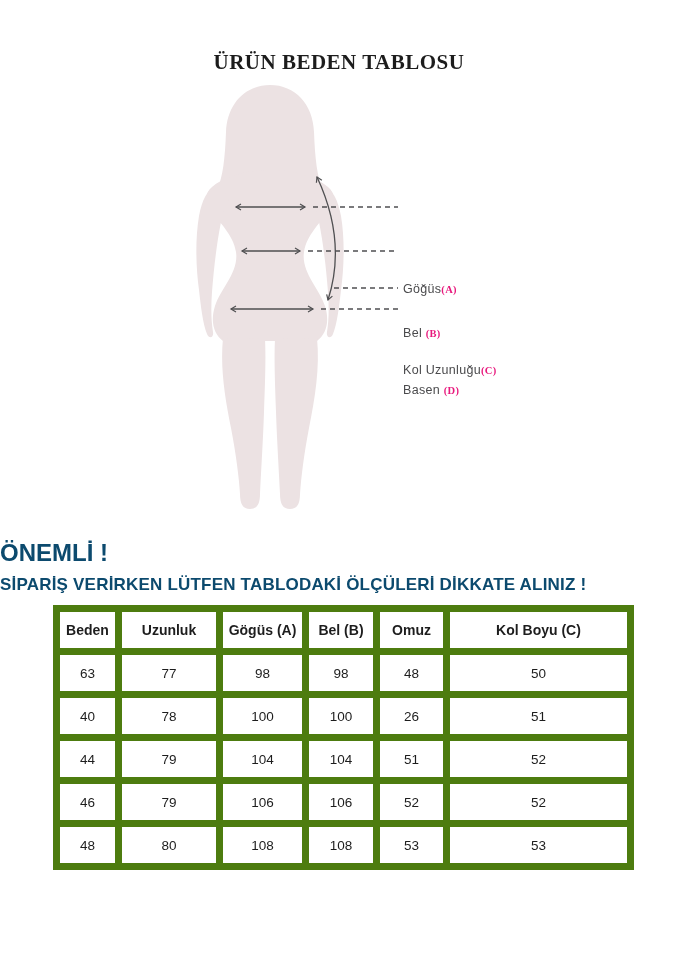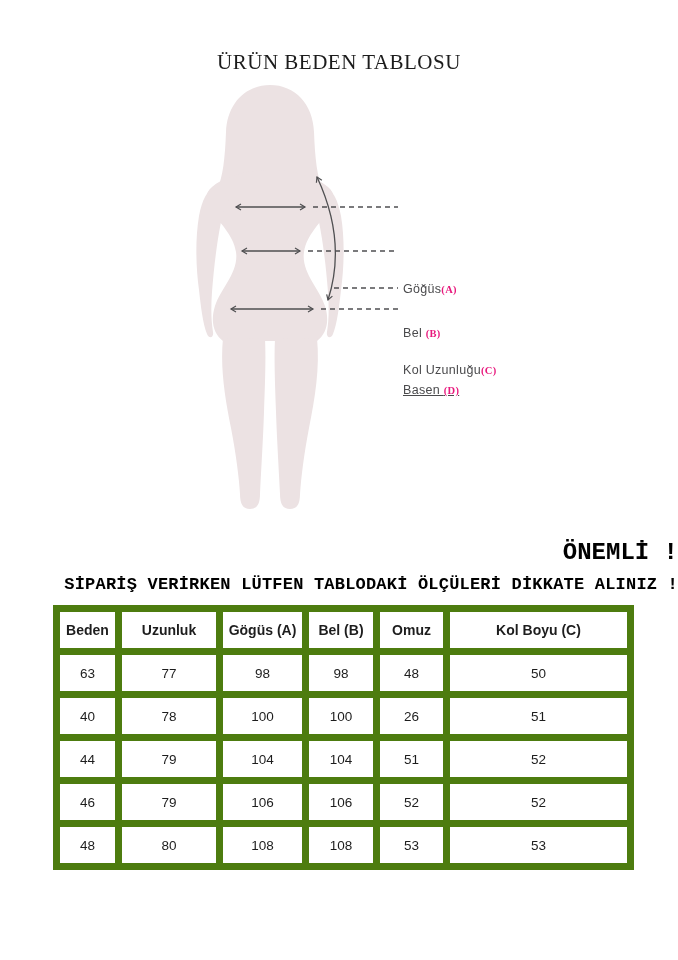--- a/index.html
+++ b/index.html
@@ -2,35 +2,35 @@
 <html><head>
 <meta charset="utf-8">
 <style>
   html,body{margin:0;padding:0;background:#fff;}
   .page{
     position:relative;width:678px;height:960px;background:#ffffff;overflow:hidden;
     font-family:"Liberation Sans",sans-serif;
   }
   .page-title{
     position:absolute;top:50px;left:0;width:100%;text-align:center;
-    font-family:"Liberation Serif",serif;font-size:21px;font-weight:400;
+    font-family:"Liberation Serif",serif;font-size:21px;font-weight:700;
     color:#1c1c1c;letter-spacing:0.5px;margin:0;
   }
   .diagram{position:absolute;top:82px;left:0;width:678px;height:432px;padding-left:8px;}
   .diagram svg{position:absolute;top:0;left:75px;}
   .m-label{
     position:absolute;left:403px;height:15px;line-height:15px;white-space:pre;
     font-size:12.5px;color:#4a4a4c;letter-spacing:0.3px;
   }
   .m-label .letter{
     color:#e8197d;font-family:"Liberation Serif",serif;
     font-size:10.5px;font-weight:bold;
   }
-  .warning{position:absolute;top:536px;left:0;width:100%;text-align:right;color:#000000;
-    font-family:Liberation Mono, monospace;}
+  .warning{position:absolute;top:536px;left:0;width:100%;text-align:left;color:#0c4a6e;
+    font-family:Liberation Sans, sans-serif;}
   .warning-heading{font-size:24px;font-weight:bold;line-height:34px;margin:0;}
   .warning-sub{font-size:17px;font-weight:bold;line-height:25px;margin:2px 0 0 0;letter-spacing:0.2px;}
   table.size-table{
     position:absolute;top:605px;left:53px;width:574px;
     border-collapse:collapse;table-layout:fixed;
   }
   table.size-table th,table.size-table td{
     border:7px solid #4d7c0f;text-align:center;vertical-align:middle;
     height:36px;padding:0;color:#1d1d1d;
   }
@@ -97,21 +97,21 @@
         <line x1="238" y1="125" x2="323" y2="125"></line>
         <line x1="233" y1="169" x2="323" y2="169"></line>
         <line x1="259" y1="206" x2="323" y2="206"></line>
         <line x1="246" y1="227" x2="323" y2="227"></line>
       </g>
     </svg>
 
     <div class="m-label" style="top:200px;"><span>Göğüs</span><span class="letter">(A)</span></div>
     <div class="m-label" style="top:244px;"><span>Bel </span><span class="letter">(B)</span></div>
     <div class="m-label" style="top:281px;"><span>Kol Uzunluğu</span><span class="letter">(C)</span></div>
-    <div class="m-label" style="top:301px;text-decoration:underline;"><span>Basen </span><span class="letter">(D)</span></div>
+    <div class="m-label" style="top:301px;"><span>Basen </span><span class="letter">(D)</span></div>
   </div>
 
   <div class="warning">
     <div class="warning-heading">ÖNEMLİ !</div>
     <div class="warning-sub">SİPARİŞ VERİRKEN LÜTFEN TABLODAKİ ÖLÇÜLERİ DİKKATE ALINIZ !</div>
   </div>
 
   <table class="size-table">
     <colgroup>
       <col style="width:62px">

